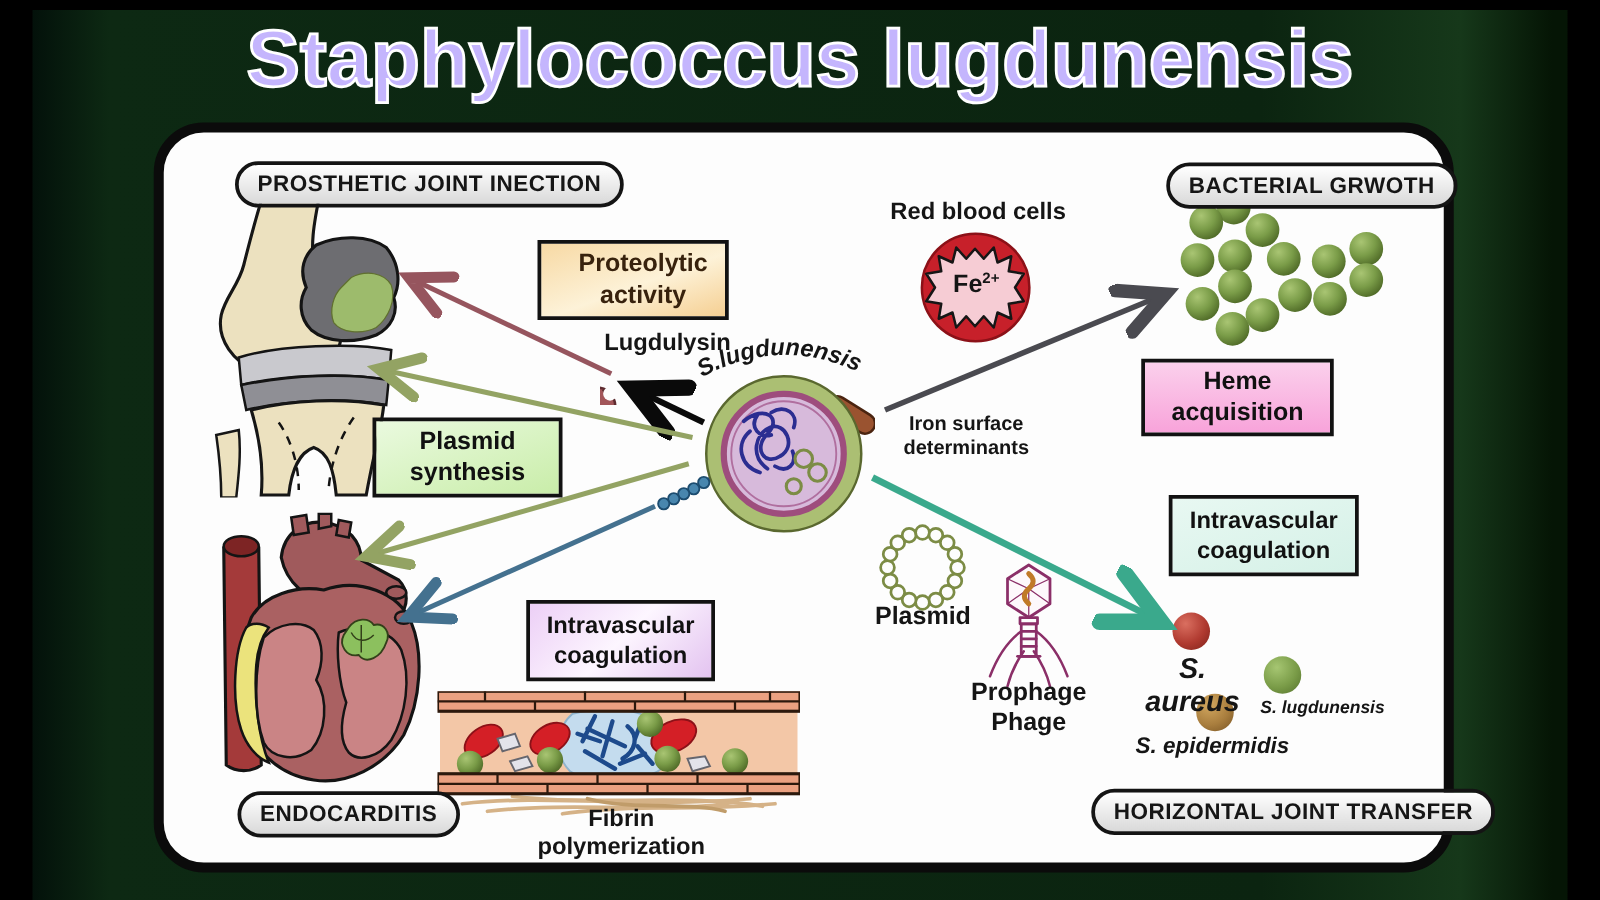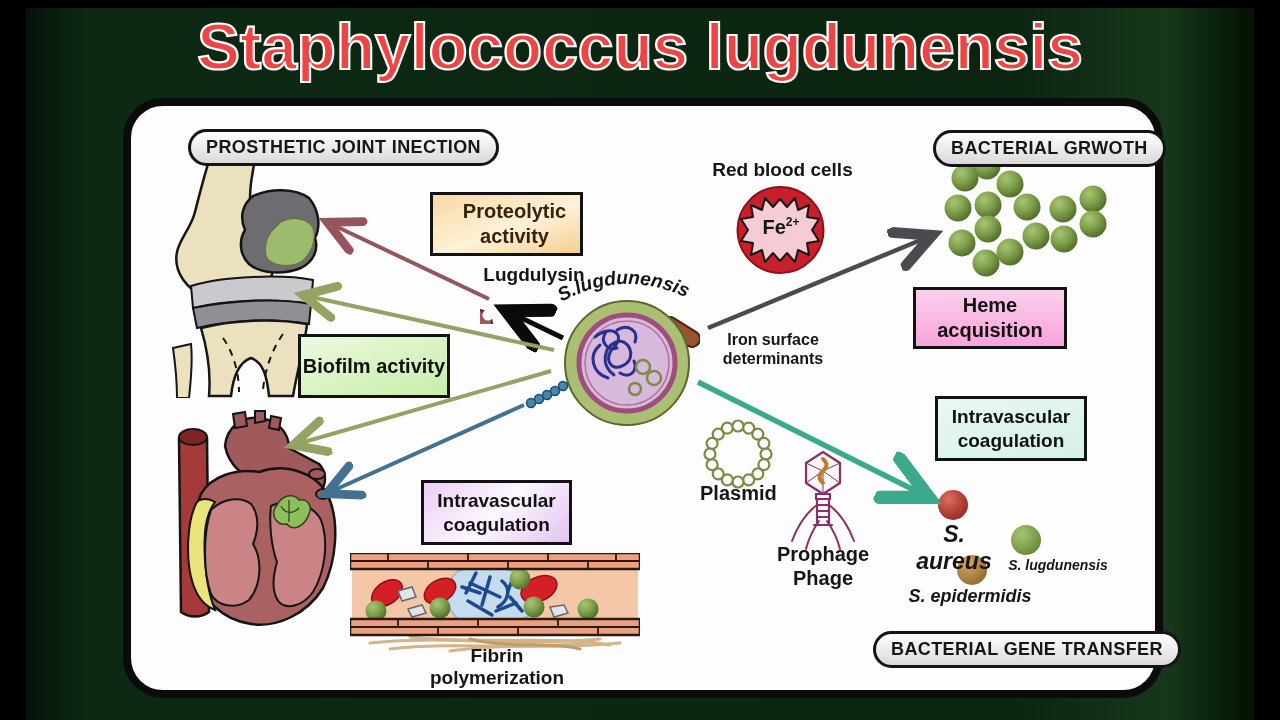--- a/index.html
+++ b/index.html
@@ -1,21 +1,21 @@
 <!DOCTYPE html>
 <html><head>
 <meta charset="utf-8">
 <style>
   html,body{margin:0;padding:0;background:#000;}
   #stage{position:relative;width:1280px;height:720px;overflow:hidden;background:#000;
          font-family:"Liberation Sans",sans-serif;}
   .bg-green{position:absolute;left:26px;right:26px;top:8px;bottom:0;
     background:linear-gradient(90deg,#03110a 0%,#0d2913 5%,#0b2410 80%,#16381a 93%,#051505 99%);}
   .main-title{position:absolute;left:0;right:0;top:10px;text-align:center;
-    font-size:64px;font-weight:900;color:#ef4444;-webkit-text-stroke:2.2px #fff;letter-spacing:0px;}
+    font-size:64px;font-weight:900;color:#c4b5fd;-webkit-text-stroke:2.2px #fff;letter-spacing:0px;}
   .panel{position:absolute;left:123px;top:98px;width:1040px;height:600px;box-sizing:border-box;
     background:#fdfdfd;border:8px solid #0b0b0b;border-radius:40px;}
   .abs{position:absolute;}
   .pill{position:absolute;display:inline-block;padding:5px 15px;border:3px solid #141414;
     border-radius:20px;background:linear-gradient(180deg,#ffffff,#d9d9d9);
     font-size:18px;font-weight:bold;color:#161616;letter-spacing:.4px;white-space:nowrap;}
   .infobox{position:absolute;display:flex;align-items:center;justify-content:center;text-align:center;
     border:3.5px solid #121212;font-size:20px;font-weight:bold;color:#111;line-height:1.25;box-sizing:border-box;}
   .box-proteolytic{background:linear-gradient(160deg,#f7d9a4,#fdf2d8 55%,#f5cf92);color:#38220d;}
   .box-biofilm{background:linear-gradient(160deg,#eafadf,#c9eda9);}
@@ -256,24 +256,25 @@
     <line x1="563" y1="338" x2="511" y2="313" stroke="#0a0a0a" stroke-width="5" marker-end="url(#vBlack)"></line>
     <line x1="554" y1="350" x2="307" y2="296" stroke="#93a363" stroke-width="4" marker-end="url(#vOlive)"></line>
     <line x1="551" y1="371" x2="297" y2="444" stroke="#93a363" stroke-width="4" marker-end="url(#vOlive)"></line>
     <line x1="524" y1="405" x2="330" y2="492" stroke="#44718f" stroke-width="4" marker-end="url(#vBlue)"></line>
     <line x1="708" y1="328" x2="928" y2="237" stroke="#4a4a50" stroke-width="4.5" marker-end="url(#vGray)"></line>
     <line x1="698" y1="382" x2="924" y2="495" stroke="#3aa98c" stroke-width="5.5" marker-end="url(#vTeal)"></line>
   </svg>
 
   <div class="pill" style="left:188px;top:129px;">PROSTHETIC JOINT INECTION</div>
   <div class="pill" style="left:933px;top:130px;">BACTERIAL GRWOTH</div>
-  <div class="pill" style="left:873px;top:631px;">BACTERIAL GENE TRANSFER</div>
+  <div class="pill" style="left:190px;top:633px;">ENDOCARDITIS</div>
+  <div class="pill" style="left:873px;top:631px;">HORIZONTAL JOINT TRANSFER</div>
 
   <div class="infobox box-proteolytic" style="left:430px;top:192px;width:153px;height:64px;padding-left:16px;">Proteolytic activity</div>
-  <div class="infobox box-biofilm" style="left:298px;top:334px;width:152px;height:64px;">Biofilm activity</div>
+  <div class="infobox box-biofilm" style="left:298px;top:334px;width:152px;height:64px;">Plasmid synthesis</div>
   <div class="infobox box-heme" style="left:913px;top:287px;width:154px;height:62px;">Heme acquisition</div>
   <div class="infobox box-mint" style="left:935px;top:396px;width:152px;height:65px;font-size:19px;">Intravascular coagulation</div>
   <div class="infobox box-purple" style="left:421px;top:480px;width:151px;height:65px;font-size:19px;">Intravascular coagulation</div>
 
   <div class="note" style="left:710px;top:159px;width:145px;font-size:19px;">Red blood cells</div>
   <div class="note" style="left:478px;top:264px;width:112px;font-size:19px;">Lugdulysin</div>
   <div class="note" style="left:710px;top:331px;width:126px;font-size:16px;">Iron surface determinants</div>
   <div class="note" style="left:700px;top:482px;width:76px;font-size:20px;">Plasmid</div>
   <div class="note" style="left:402px;top:645px;width:190px;font-size:19px;">Fibrin polymerization</div>
   <div class="note" style="left:775px;top:543px;width:96px;font-size:20px;">Prophage Phage</div>

